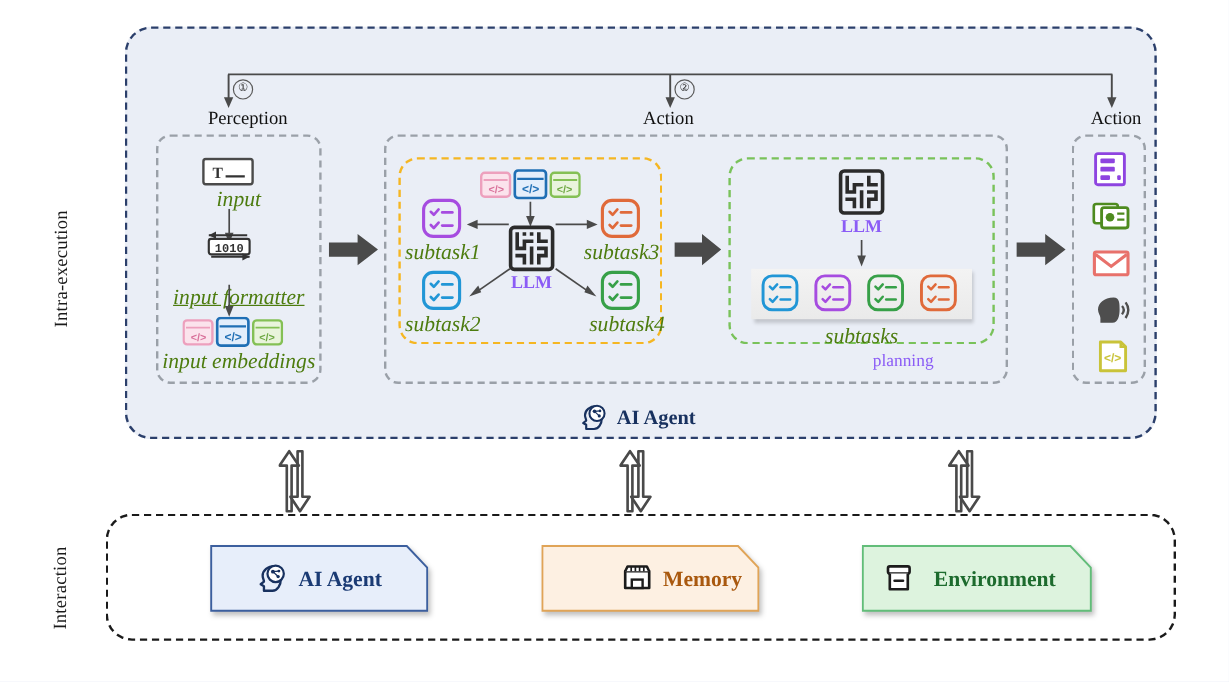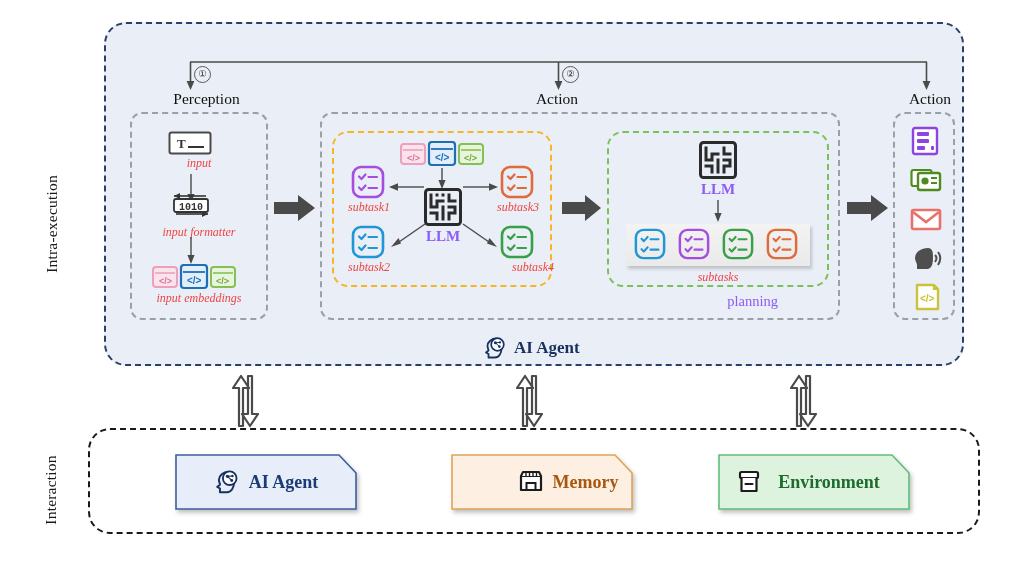--- a/index.html
+++ b/index.html
@@ -59,21 +59,21 @@
   
   .dbox{position:absolute;box-sizing:border-box;border-radius:12px;}
   .dbox-gray{border:2px dashed #9aa0a8;}
   .dbox-yellow{border:2.6px dashed #f5b622;border-radius:16px;}
   .dbox-green{border:2.6px dashed #79c25a;border-radius:16px;}
 
   .cap{
     position:absolute;text-align:center;white-space:nowrap;
     font-size:14.5px;color:#8b5cf6;
   }
-  .cap-it{font-style:italic;font-size:12px;color:#ef4444;}
+  .cap-it{font-style:italic;font-size:18px;color:#4d7c0f;}
 
   
   .blkarrow{position:absolute;}
 
   
   .sarrow{position:absolute;}
 
   
   .card{
     position:absolute;height:56px;box-sizing:border-box;
@@ -141,21 +141,21 @@
   </svg>
 
   <svg class="ic" style="position:absolute;left:170px;top:190px;" width="42" height="28">
     <path d="M4 6 L36 6" stroke="#333" stroke-width="1.6" fill="none"></path>
     <polygon points="4,6 10,3 10,9" fill="#333"></polygon>
     <rect x="4" y="9" width="34" height="13" rx="2" fill="#fff" stroke="#333" stroke-width="1.8"></rect>
     <text x="9" y="20" font-family="Liberation Mono, monospace" font-size="10" font-weight="bold" fill="#333">1010</text>
     <path d="M38 24 L6 24" stroke="#333" stroke-width="1.6" fill="none"></path>
     <polygon points="38,24 32,21 32,27" fill="#333"></polygon>
   </svg>
-  <div class="cap cap-it" style="left:131px;top:225px;width:136px;">input formatter</div>
+  <div class="cap cap-it" style="left:131px;top:237px;width:136px;text-decoration:underline;">input formatter</div>
 
   <svg class="sarrow" style="left:185px;top:237px;" width="12" height="28">
     <line x1="6" y1="0" x2="6" y2="20" stroke="#4a4a4a" stroke-width="1.4"></line>
     <polygon points="6,27 2.4,18 9.6,18" fill="#4a4a4a"></polygon>
   </svg>
 
   <svg class="ic" style="position:absolute;left:152px;top:264px;" width="84" height="26">
     <g>
       <rect x="1" y="3" width="24" height="20" rx="3" fill="#fbe3ec" stroke="#eda0bd" stroke-width="2"></rect>
       <line x1="3" y1="9" x2="23" y2="9" stroke="#eda0bd" stroke-width="1.6"></line>

